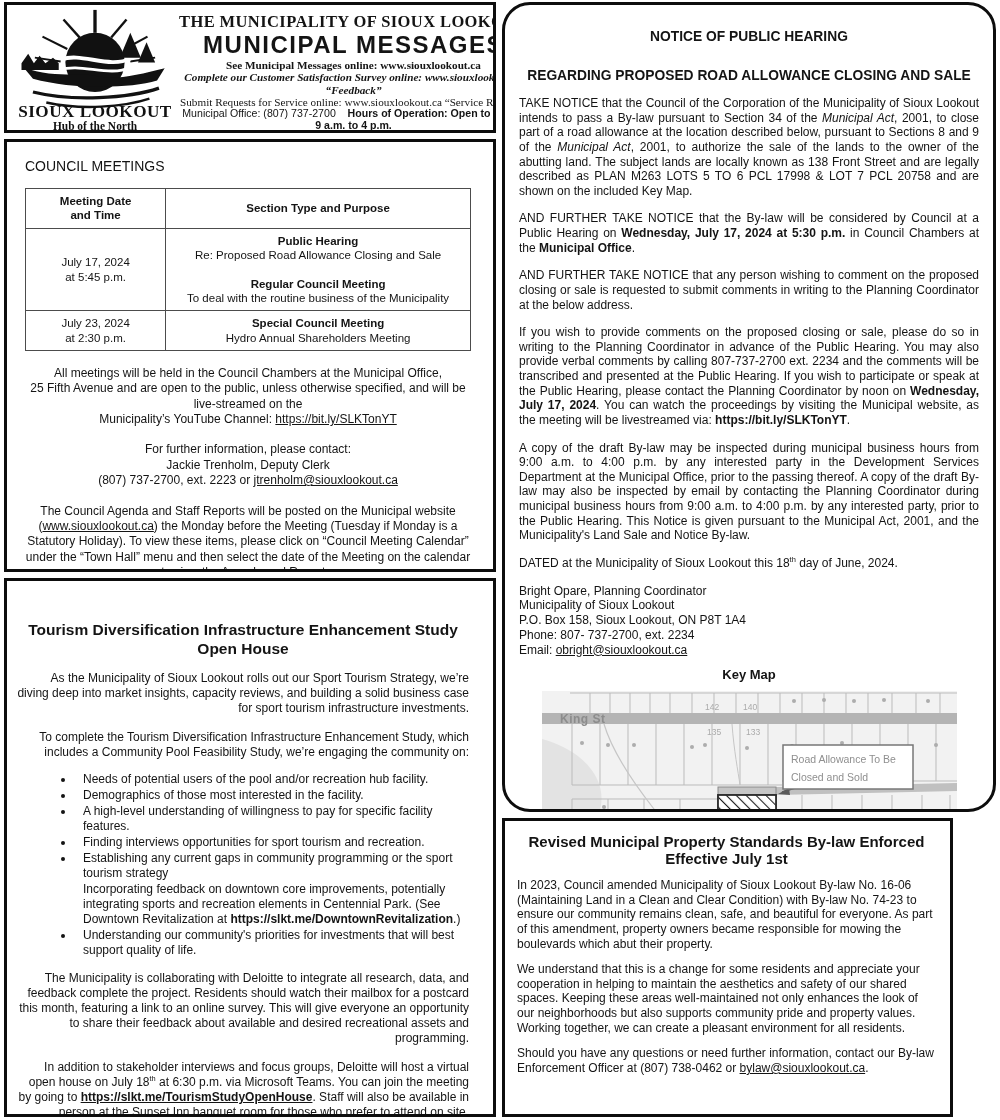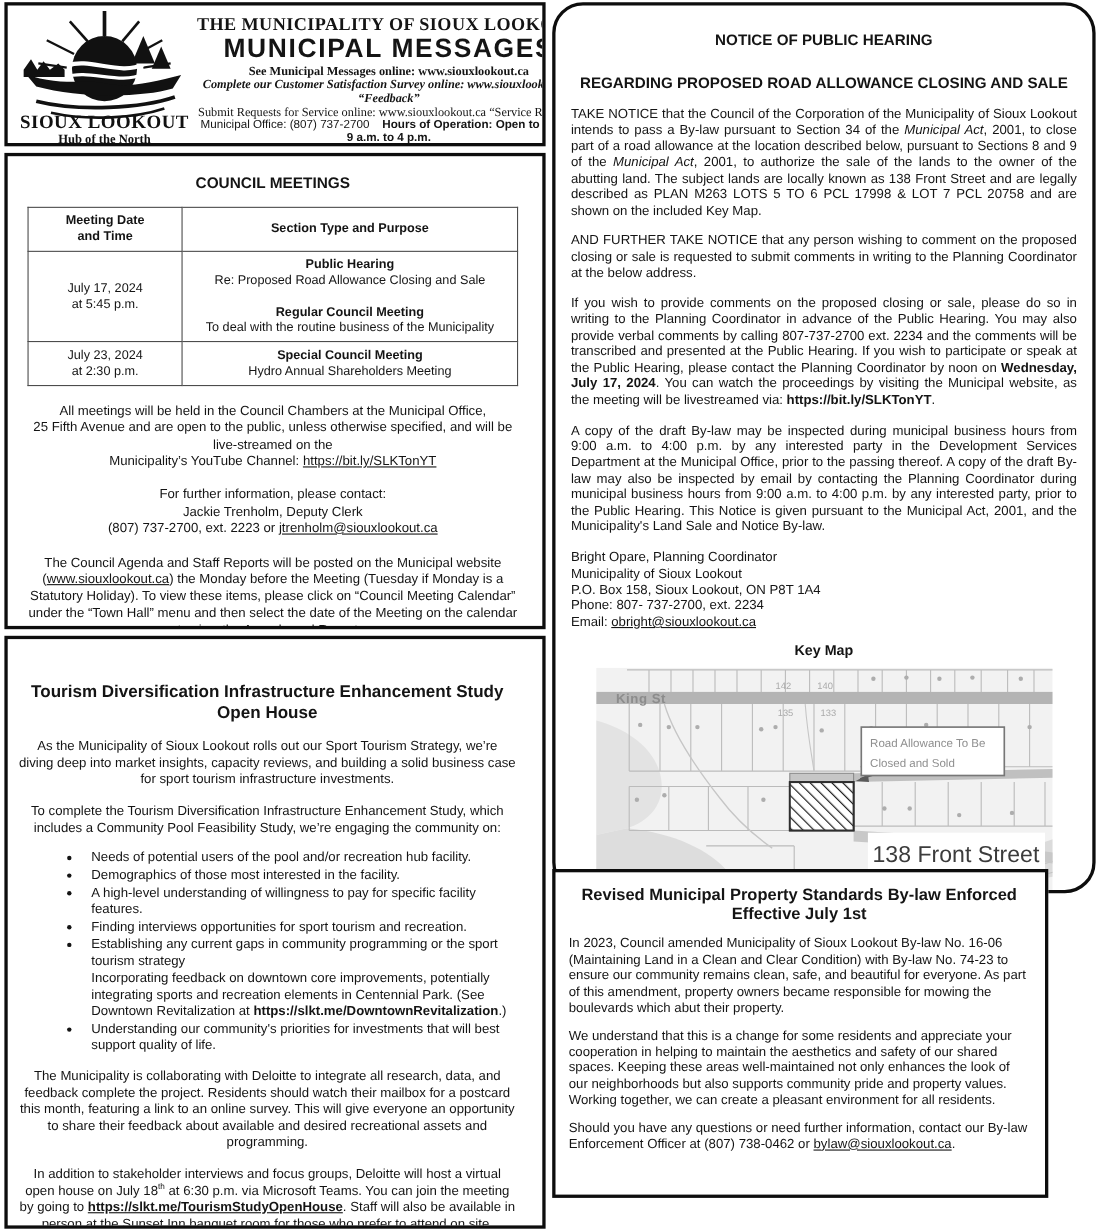--- a/index.html
+++ b/index.html
@@ -4,53 +4,53 @@
 <style>
   * { margin:0; padding:0; box-sizing:border-box; }
   body { background:#ffffff; font-family:"Liberation Sans","DejaVu Sans",sans-serif; color:#141414; }
   #page { position:relative; width:1000px; height:1120px; background:#ffffff; overflow:hidden; }
 
   .box { position:absolute; background:#ffffff; border:3px solid #0d0d0d; overflow:hidden; }
   #box-header  { left:4px;   top:2px;   width:492px; height:131px; }
   #box-council { left:4px;   top:139px; width:492px; height:433px; }
   #box-tourism { left:4px;   top:578px; width:492px; height:539px; }
   #box-notice  { left:502px; top:2px;   width:494px; height:810px; }
-  #box-bylaw   { left:502px; top:790px; width:451px; height:299px; }
+  #box-bylaw   { left:502px; top:818px; width:451px; height:299px; }
 
   .b { font-weight:bold; }
   .i { font-style:italic; }
   .u { text-decoration:underline; }
   sup { font-size:0.62em; line-height:0; }
 
   
   #box-header { display:flex; align-items:flex-start; padding:3px 6px 2px 4px; }
   .logo-wrap { flex:0 0 168px; }
   .header-right { flex:1; text-align:center; padding-top:4px; }
   .org-line { font-family:"Liberation Serif","DejaVu Serif",serif; font-size:16.5px; font-weight:600; letter-spacing:0.4px; white-space:nowrap; }
   .main-title { font-size:24px; font-weight:800; letter-spacing:1.5px; line-height:1.12; }
   .hl { font-size:10.6px; line-height:1.1; white-space:pre-wrap; }
   .hl.serif { font-family:"Liberation Serif","DejaVu Serif",serif; font-size:11.2px; }
 
   
   #box-council { padding:16px 22px 8px 18px; }
-  .section-title { text-align:center; font-weight:bold; font-size:14px; }
+  .section-title { text-align:left; font-weight:normal; font-size:14px; }
   table.meetings { border-collapse:collapse; width:100%; margin-top:14px; }
   table.meetings th, table.meetings td { border:1.5px solid #4c4c4c; font-size:11.5px; line-height:1.25; padding:5px 6px; text-align:center; vertical-align:middle; }
   table.meetings th { font-weight:bold; }
   .col-date { width:31.5%; }
   .mt-entry { margin-bottom:14px; }
   .mt-entry:last-child { margin-bottom:0; }
   .entry-title { font-weight:bold; }
   .council-note { text-align:center; font-size:12px; line-height:1.28; margin-top:15px; }
   .pre { white-space:pre-line; }
 
   
   #box-tourism { padding:40px 24px 10px 10px; }
   .tourism-title { text-align:center; font-weight:bold; font-size:15.5px; line-height:1.2; }
-  .tp { font-size:12px; line-height:1.26; margin-top:13px; text-align:center; }
+  .tp { font-size:12px; line-height:1.26; margin-top:13px; text-align:right; }
   ul.tourism-bullets { margin:12px 0 0 0; padding-left:58px; }
   ul.tourism-bullets li { font-size:12px; line-height:1.26; padding-left:8px; margin:1px 0; }
 
   
   #box-notice { padding:24px 14px 8px 14px;border-radius:28px; }
   .notice-title { text-align:center; font-weight:bold; font-size:13.8px; }
   .notice-title2 { margin-top:24px; }
   .np { font-size:12px; line-height:1.22; margin-top:13px; text-align:justify; }
   .notice-contact { font-size:12px; line-height:1.23; margin-top:13px; white-space:pre-line; }
   .keymap-title { text-align:center; font-weight:bold; font-size:13px; margin-top:10px; }
@@ -166,23 +166,25 @@
     </ul>
     <div class="tp"><span>The Municipality is collaborating with Deloitte to integrate all research, data, and feedback complete the project. Residents should watch their mailbox for a postcard this month, featuring a link to an online survey. This will give everyone an opportunity to share their feedback about available and desired recreational assets and programming.</span></div>
     <div class="tp"><span>In addition to stakeholder interviews and focus groups, Deloitte will host a virtual open house on July 18</span><sup>th</sup><span> at 6:30 p.m. via Microsoft Teams. You can join the meeting by going to </span><span class="b u">https://slkt.me/TourismStudyOpenHouse</span><span>. Staff will also be available in person at the Sunset Inn banquet room for those who prefer to attend on site.</span></div>
 
   </div>
 
   <div class="box" id="box-notice">
     <div class="notice-title">NOTICE OF PUBLIC HEARING</div>
     <div class="notice-title notice-title2">REGARDING PROPOSED ROAD ALLOWANCE CLOSING AND SALE</div>
     <div class="np"><span>TAKE NOTICE that the Council of the Corporation of the Municipality of Sioux Lookout intends to pass a By-law pursuant to Section 34 of the </span><span class="i">Municipal Act</span><span>, 2001, to close part of a road allowance at the location described below, pursuant to Sections 8 and 9 of the </span><span class="i">Municipal Act</span><span>, 2001, to authorize the sale of the lands to the owner of the abutting land. The subject lands are locally known as 138 Front Street and are legally described as PLAN M263 LOTS 5 TO 6 PCL 17998 &amp; LOT 7 PCL 20758 and are shown on the included Key Map.</span></div>
+    <div class="np"><span>AND FURTHER TAKE NOTICE that the By-law will be considered by Council at a Public Hearing on </span><span class="b">Wednesday, July 17, 2024 at 5:30 p.m.</span><span> in Council Chambers at the </span><span class="b">Municipal Office</span><span>.</span></div>
     <div class="np"><span>AND FURTHER TAKE NOTICE that any person wishing to comment on the proposed closing or sale is requested to submit comments in writing to the Planning Coordinator at the below address.</span></div>
     <div class="np"><span>If you wish to provide comments on the proposed closing or sale, please do so in writing to the Planning Coordinator in advance of the Public Hearing. You may also provide verbal comments by calling 807-737-2700 ext. 2234 and the comments will be transcribed and presented at the Public Hearing. If you wish to participate or speak at the Public Hearing, please contact the Planning Coordinator by noon on </span><span class="b">Wednesday, July 17, 2024</span><span>. You can watch the proceedings by visiting the Municipal website, as the meeting will be livestreamed via: </span><span class="b">https://bit.ly/SLKTonYT</span><span>.</span></div>
     <div class="np"><span>A copy of the draft By-law may be inspected during municipal business hours from 9:00 a.m. to 4:00 p.m. by any interested party in the Development Services Department at the Municipal Office, prior to the passing thereof. A copy of the draft By-law may also be inspected by email by contacting the Planning Coordinator during municipal business hours from 9:00 a.m. to 4:00 p.m. by any interested party, prior to the Public Hearing.  This Notice is given pursuant to the Municipal Act, 2001, and the Municipality's Land Sale and Notice By-law.</span></div>
+    <div class="np"><span>DATED at the Municipality of Sioux Lookout this 18</span><sup>th</sup><span> day of June, 2024.</span></div>
     <div class="notice-contact"><span>Bright Opare, Planning Coordinator
 Municipality of Sioux Lookout
 P.O. Box 158, Sioux Lookout, ON P8T 1A4
 Phone: 807- 737-2700, ext. 2234
 Email: </span><span class="u">obright@siouxlookout.ca</span></div>
     <div class="keymap-title">Key Map</div>
     <div class="keymap-wrap">
       <svg width="415" height="212" viewBox="0 0 415 212">
         <defs>
           <pattern id="hatch" width="7" height="7" patternUnits="userSpaceOnUse" patternTransform="rotate(-45)">

